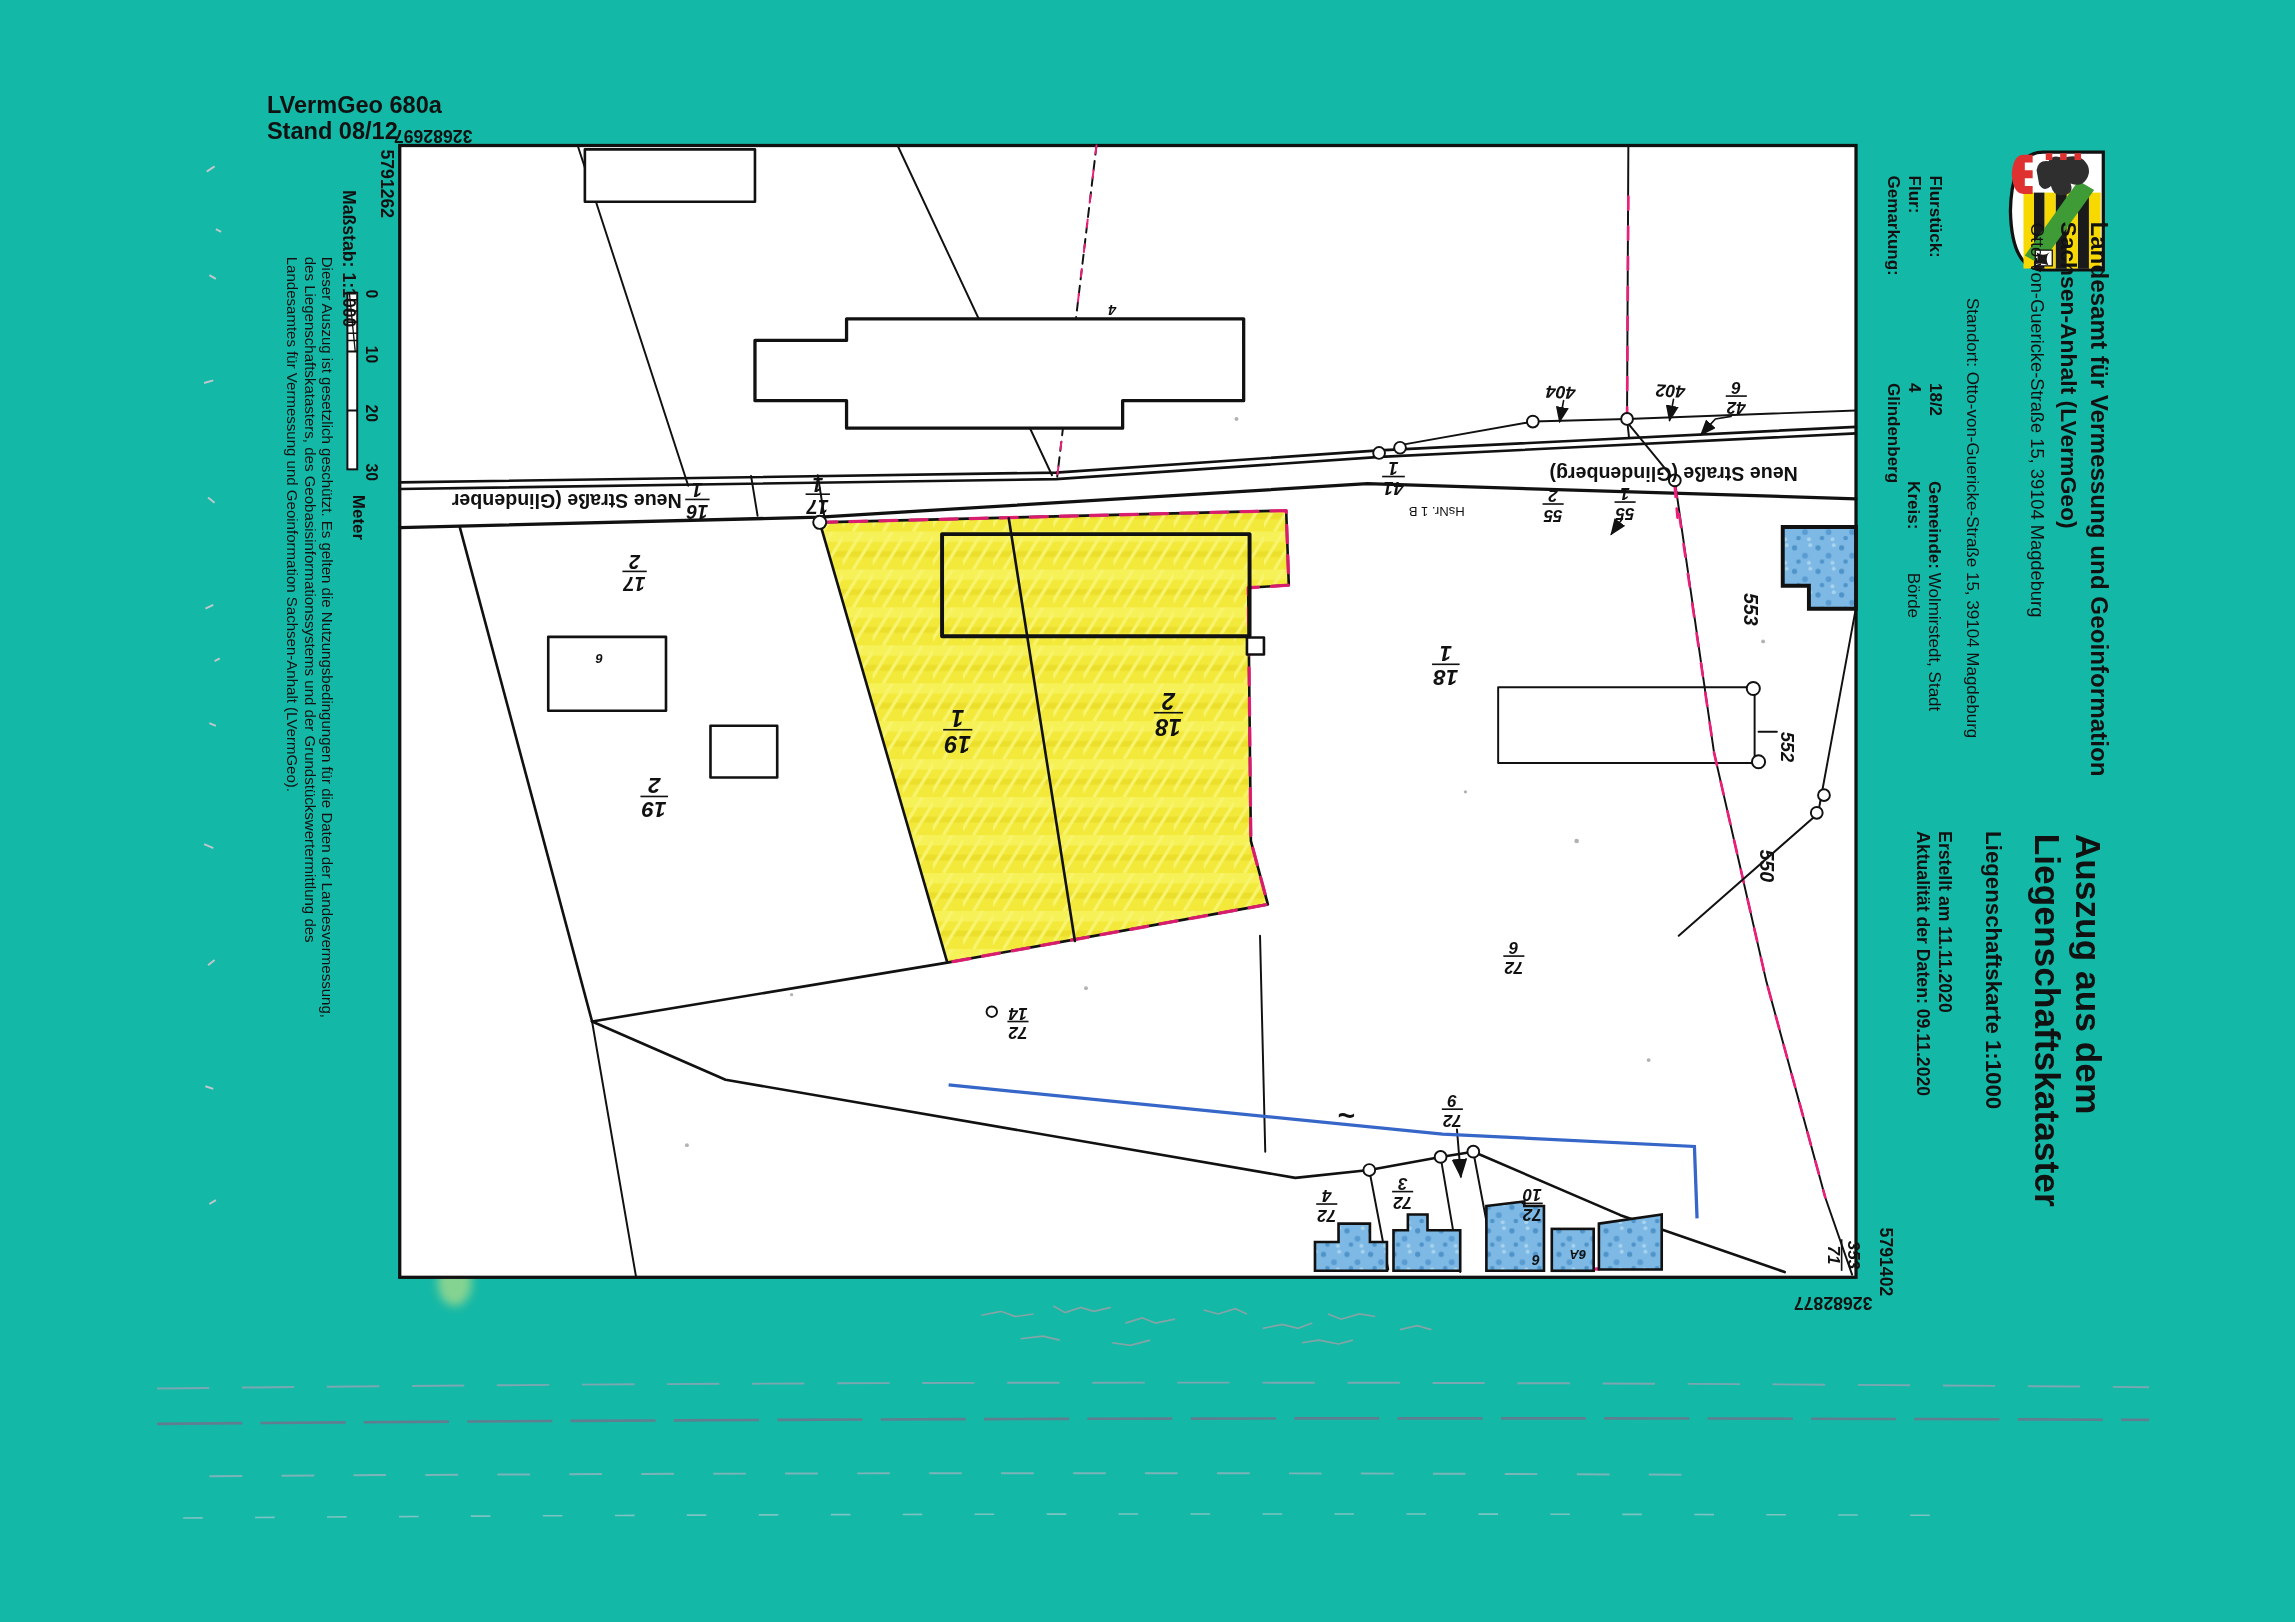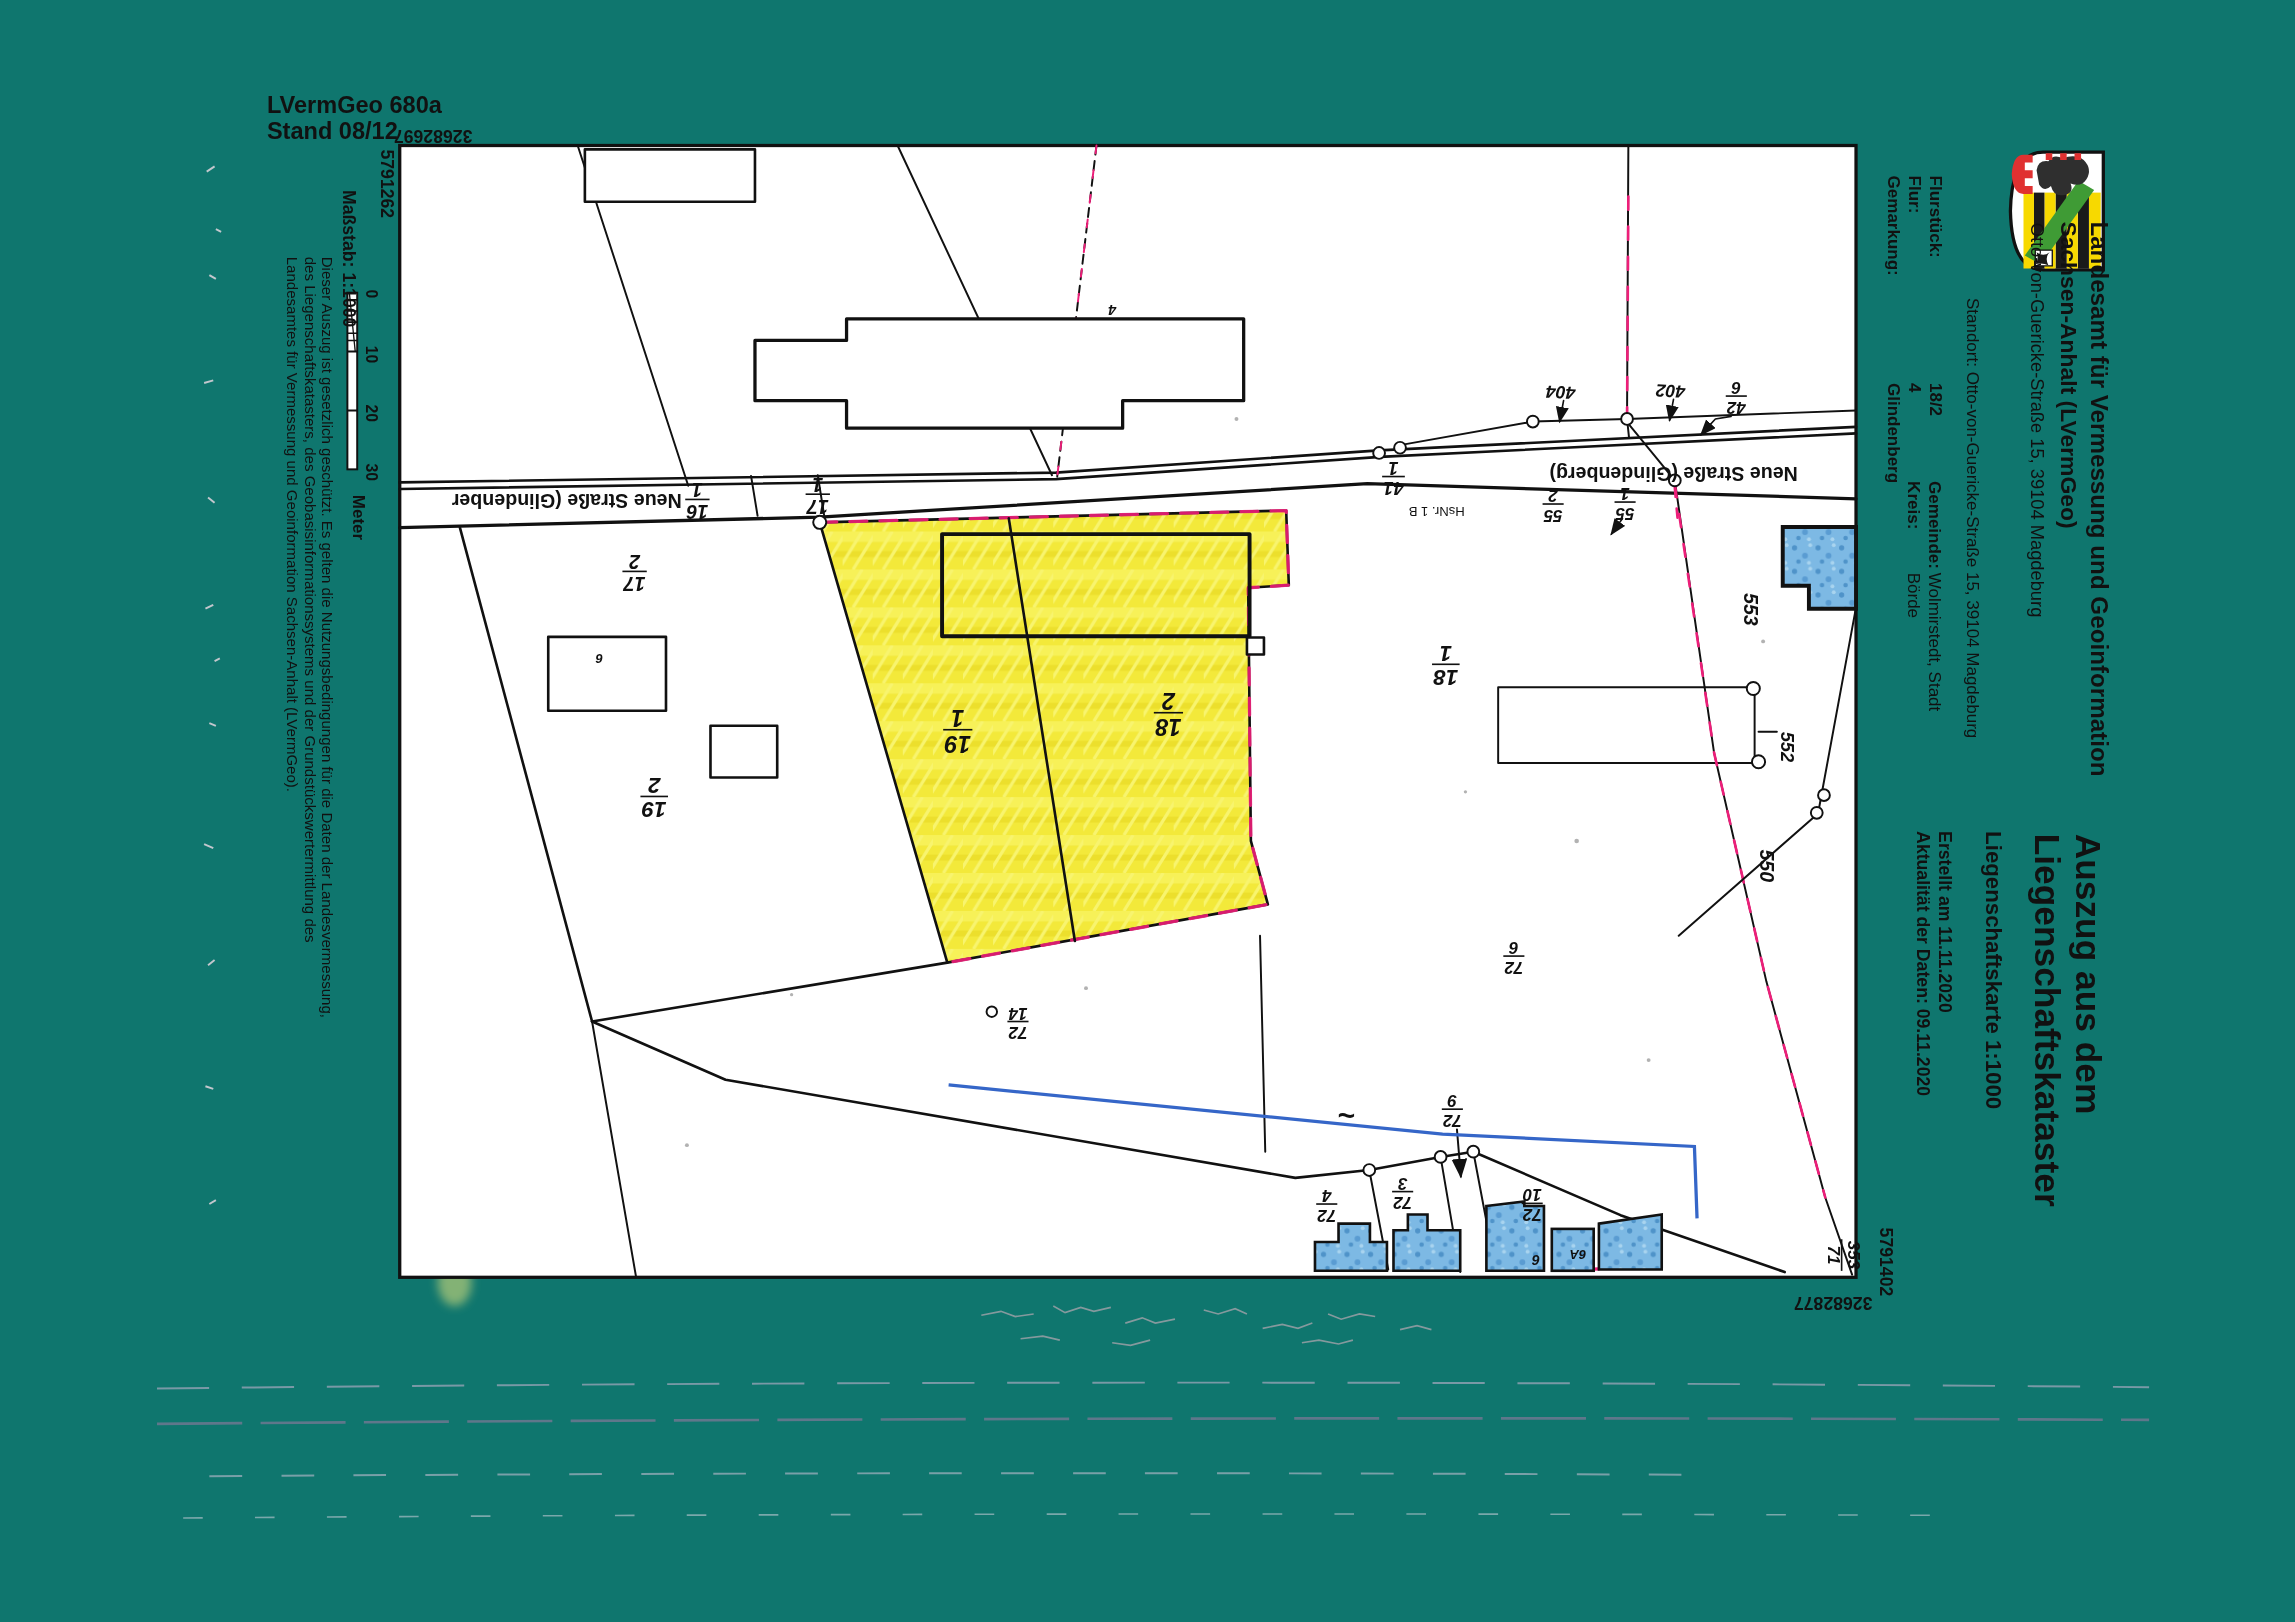--- a/index.html
+++ b/index.html
@@ -1,16 +1,16 @@
 <!DOCTYPE html>
 <html style="font-size:10.5px"><head>
 <meta charset="utf-8">
 <style>
   html,body{margin:0;padding:0;background:#e9e9e9;}
-  #page{position:relative;width:2295px;height:1623px;background:#0f766e;overflow:hidden;
+  #page{position:relative;width:2295px;height:1623px;background:#14b8a6;overflow:hidden;
         font-family:"Liberation Sans", sans-serif;}
   #scan-svg{position:absolute;left:0;top:0;width:2295px;height:1623px;}
   text{font-family:"Liberation Sans", sans-serif;fill:#111;}
 </style>
 </head>
 <body>
 
 <div id="page">
 <svg id="scan-svg" viewBox="0 0 3508 2480">
   <title>Auszug aus dem Liegenschaftskataster</title>

